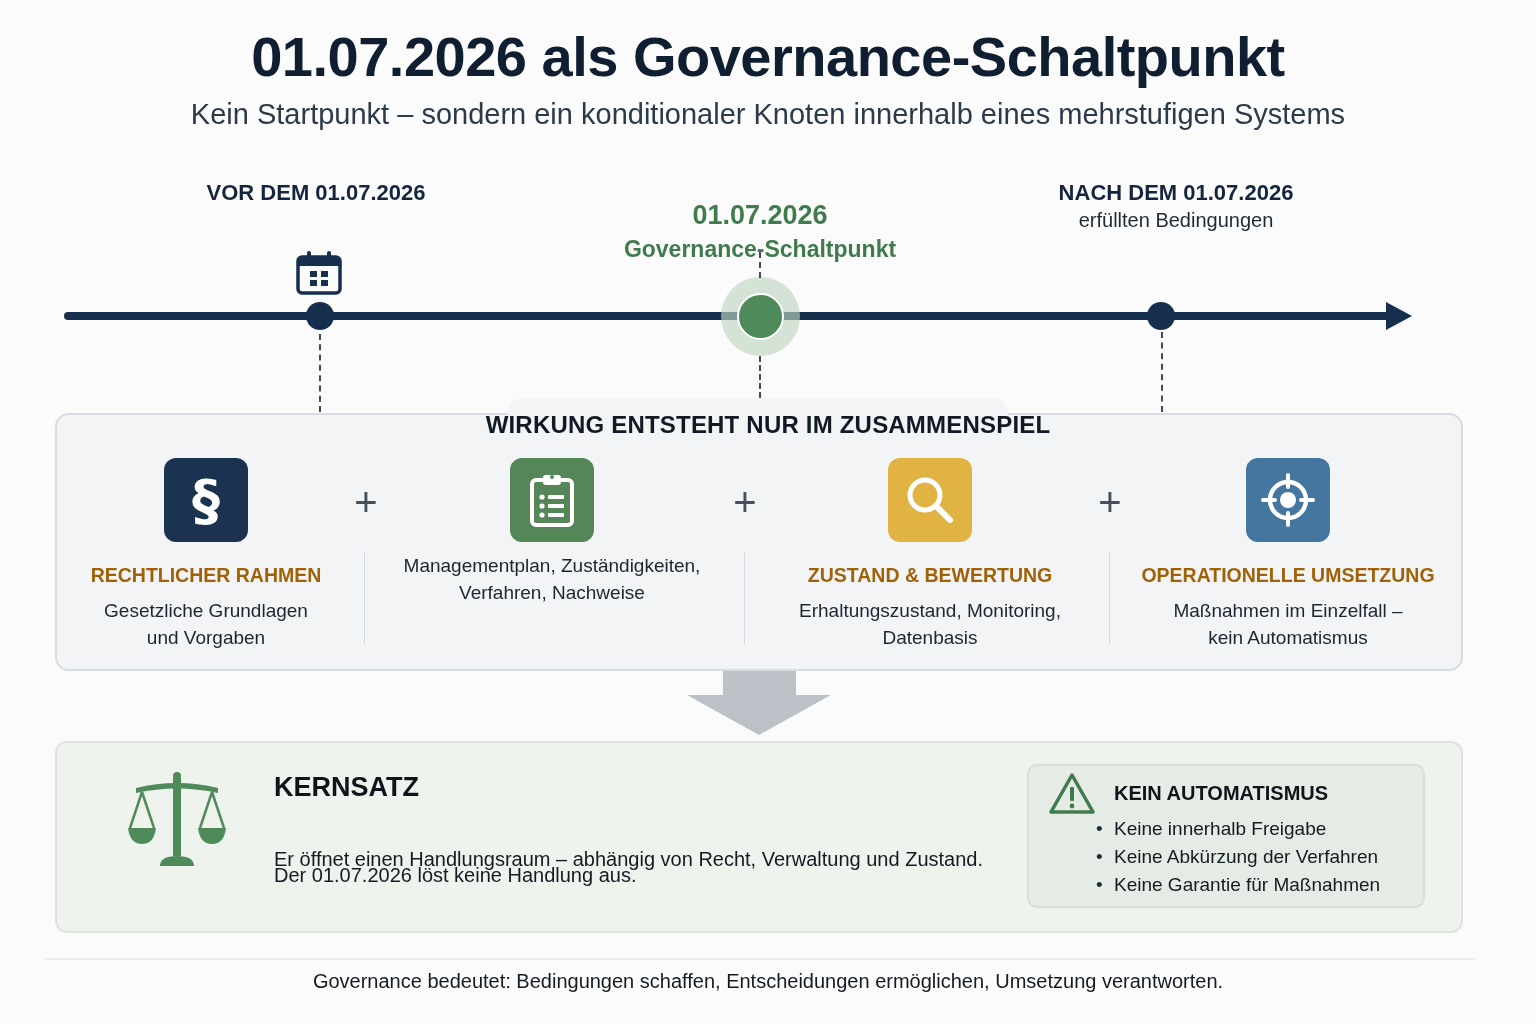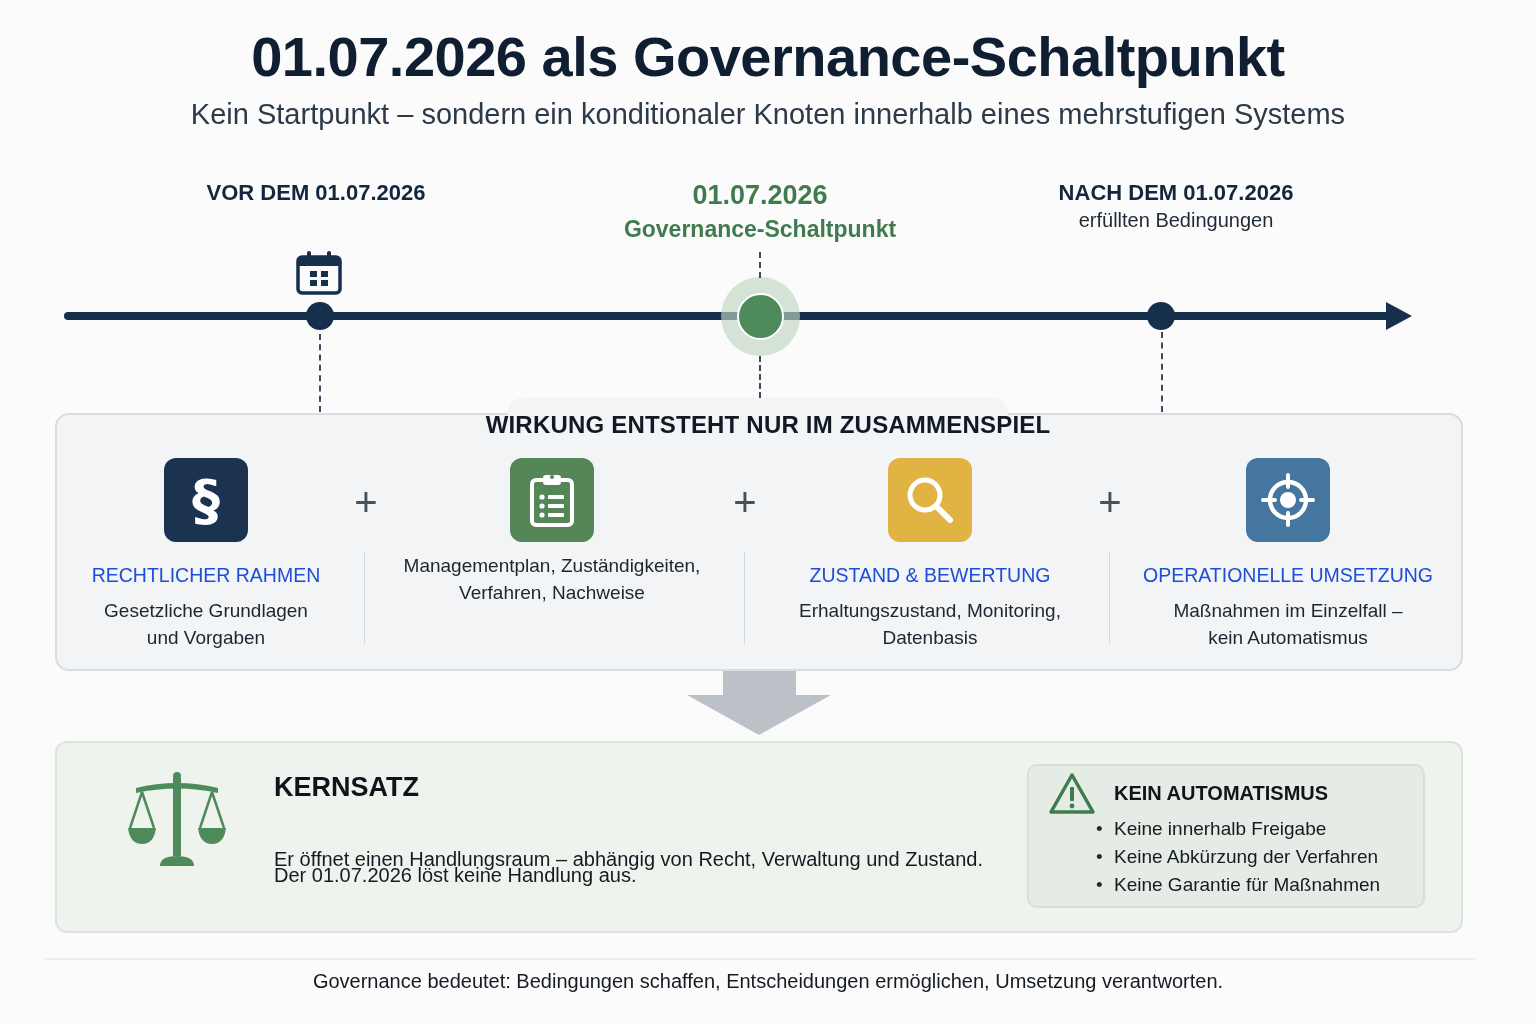--- a/index.html
+++ b/index.html
@@ -13,21 +13,21 @@
     }
     .subtitle {
       position: absolute; left: 0; right: 0; top: 98px;
       text-align: center; font-size: 29px; color: #2c3a4a;
     }
 
     
     .tl-label { position: absolute; text-align: center; }
     .tl-label .head { font-size: 22px; font-weight: 700; color: #14263d; }
     .tl-label .sub { font-size: 20px; color: #1f2a36; line-height: 28px; margin-top: 4px; }
-    .tl-center .head { color: #3f7b4c; font-size: 27px; font-weight: 700; line-height: 34px; }
+    .tl-center .head { color: #3f7b4c; font-size: 27px; font-weight: 700; line-height: 34px; margin-top: 20px; }
     .tl-center .head2 { color: #3f7b4c; font-size: 23px; font-weight: 700; line-height: 34px; }
 
     .tl-line {
       position: absolute; left: 64px; top: 312px; width: 1330px; height: 8px;
       background: #162f4d; border-radius: 4px;
     }
     .tl-arrow {
       position: absolute; left: 1386px; top: 302px; width: 0; height: 0;
       border-top: 14px solid transparent; border-bottom: 14px solid transparent;
       border-left: 26px solid #162f4d;
@@ -60,21 +60,21 @@
     }
     .panel-title {
       position: absolute; left: 0; right: 0; top: 411px; text-align: center;
       font-size: 24px; font-weight: 700; color: #111a24; letter-spacing: 0.2px;
     }
     .factor { position: absolute; top: 458px; width: 330px; text-align: center; }
     .factor .icon-box {
       width: 84px; height: 84px; border-radius: 12px; margin: 0 auto;
       display: flex; align-items: center; justify-content: center;
     }
-    .factor .f-title { margin-top: 22px; font-size: 19.5px; font-weight: 400; color: #1d4ed8; }
+    .factor .f-title { margin-top: 22px; font-size: 19.5px; font-weight: 700; color: #a16207; }
     .factor .f-desc { margin-top: 10px; font-size: 19px; color: #1d2530; line-height: 27px; }
     .plus {
       position: absolute; top: 480px; font-size: 40px; color: #44505e; font-weight: 300;
       width: 40px; text-align: center;
     }
     .vsep { position: absolute; top: 552px; width: 1px; height: 92px; background: #d4d9df; }
 
     
     .down-arrow-stem { position: absolute; left: 723px; top: 671px; width: 73px; height: 25px; background: #bcc1c8; }
     .down-arrow-head {

